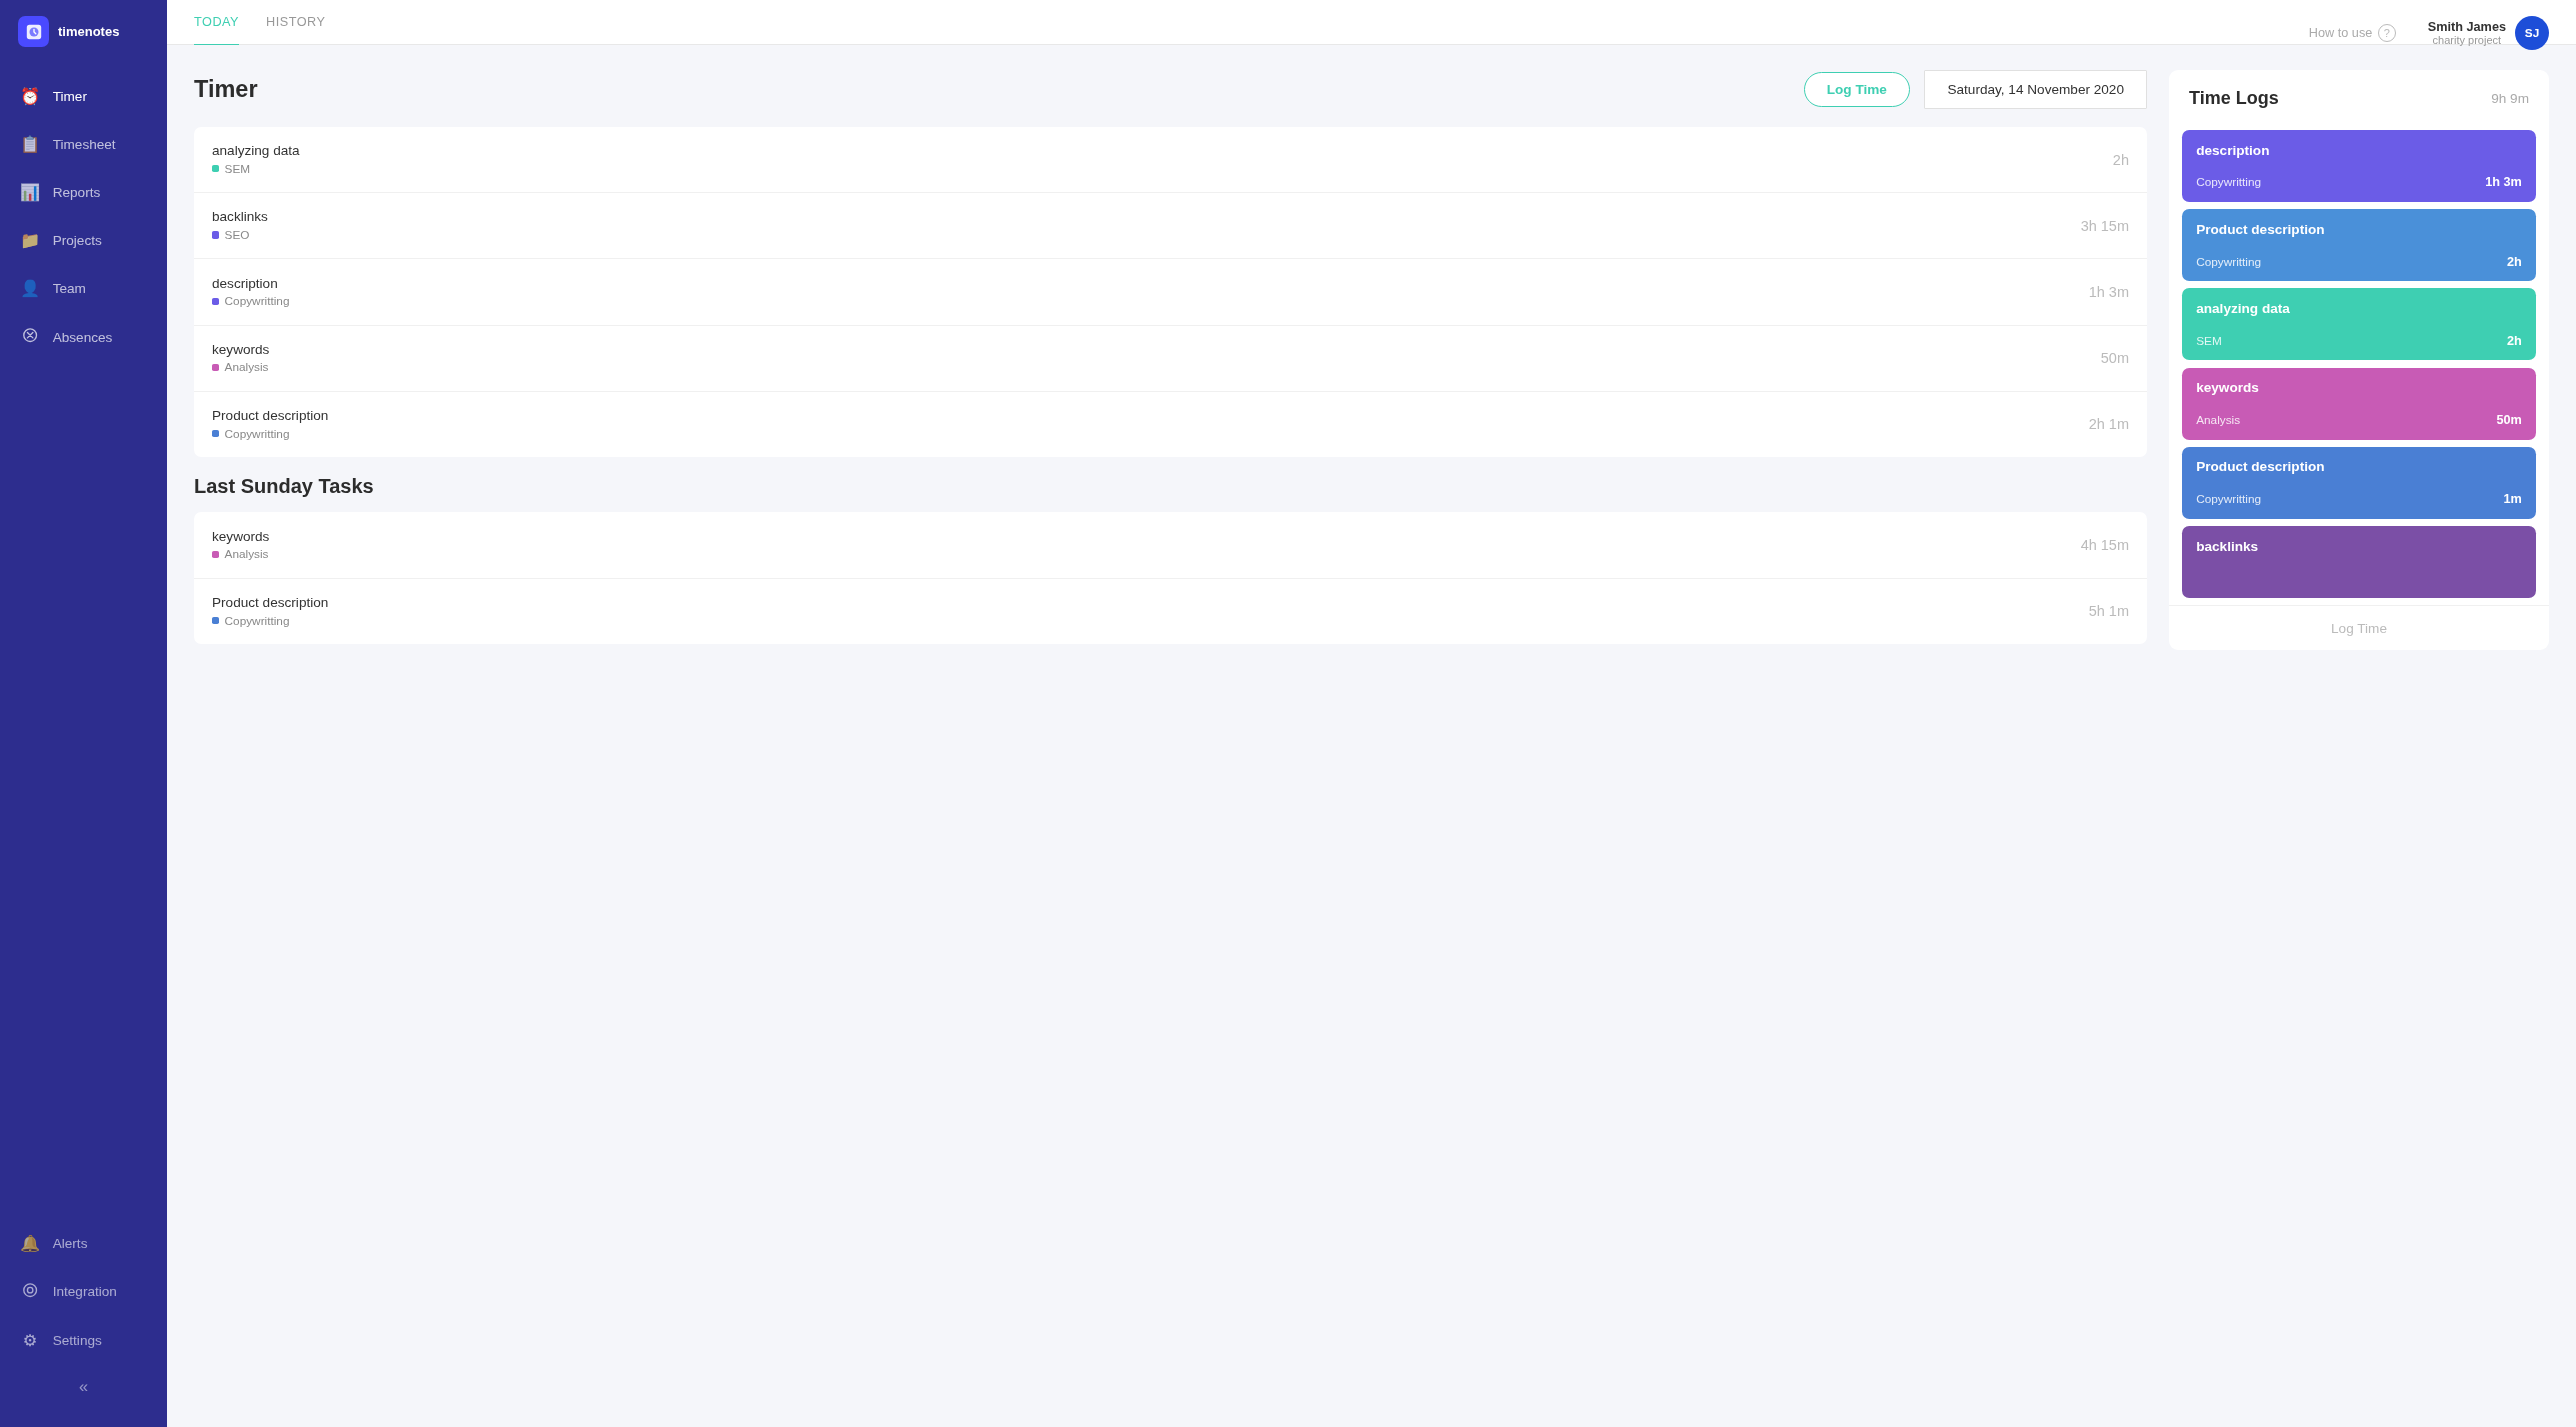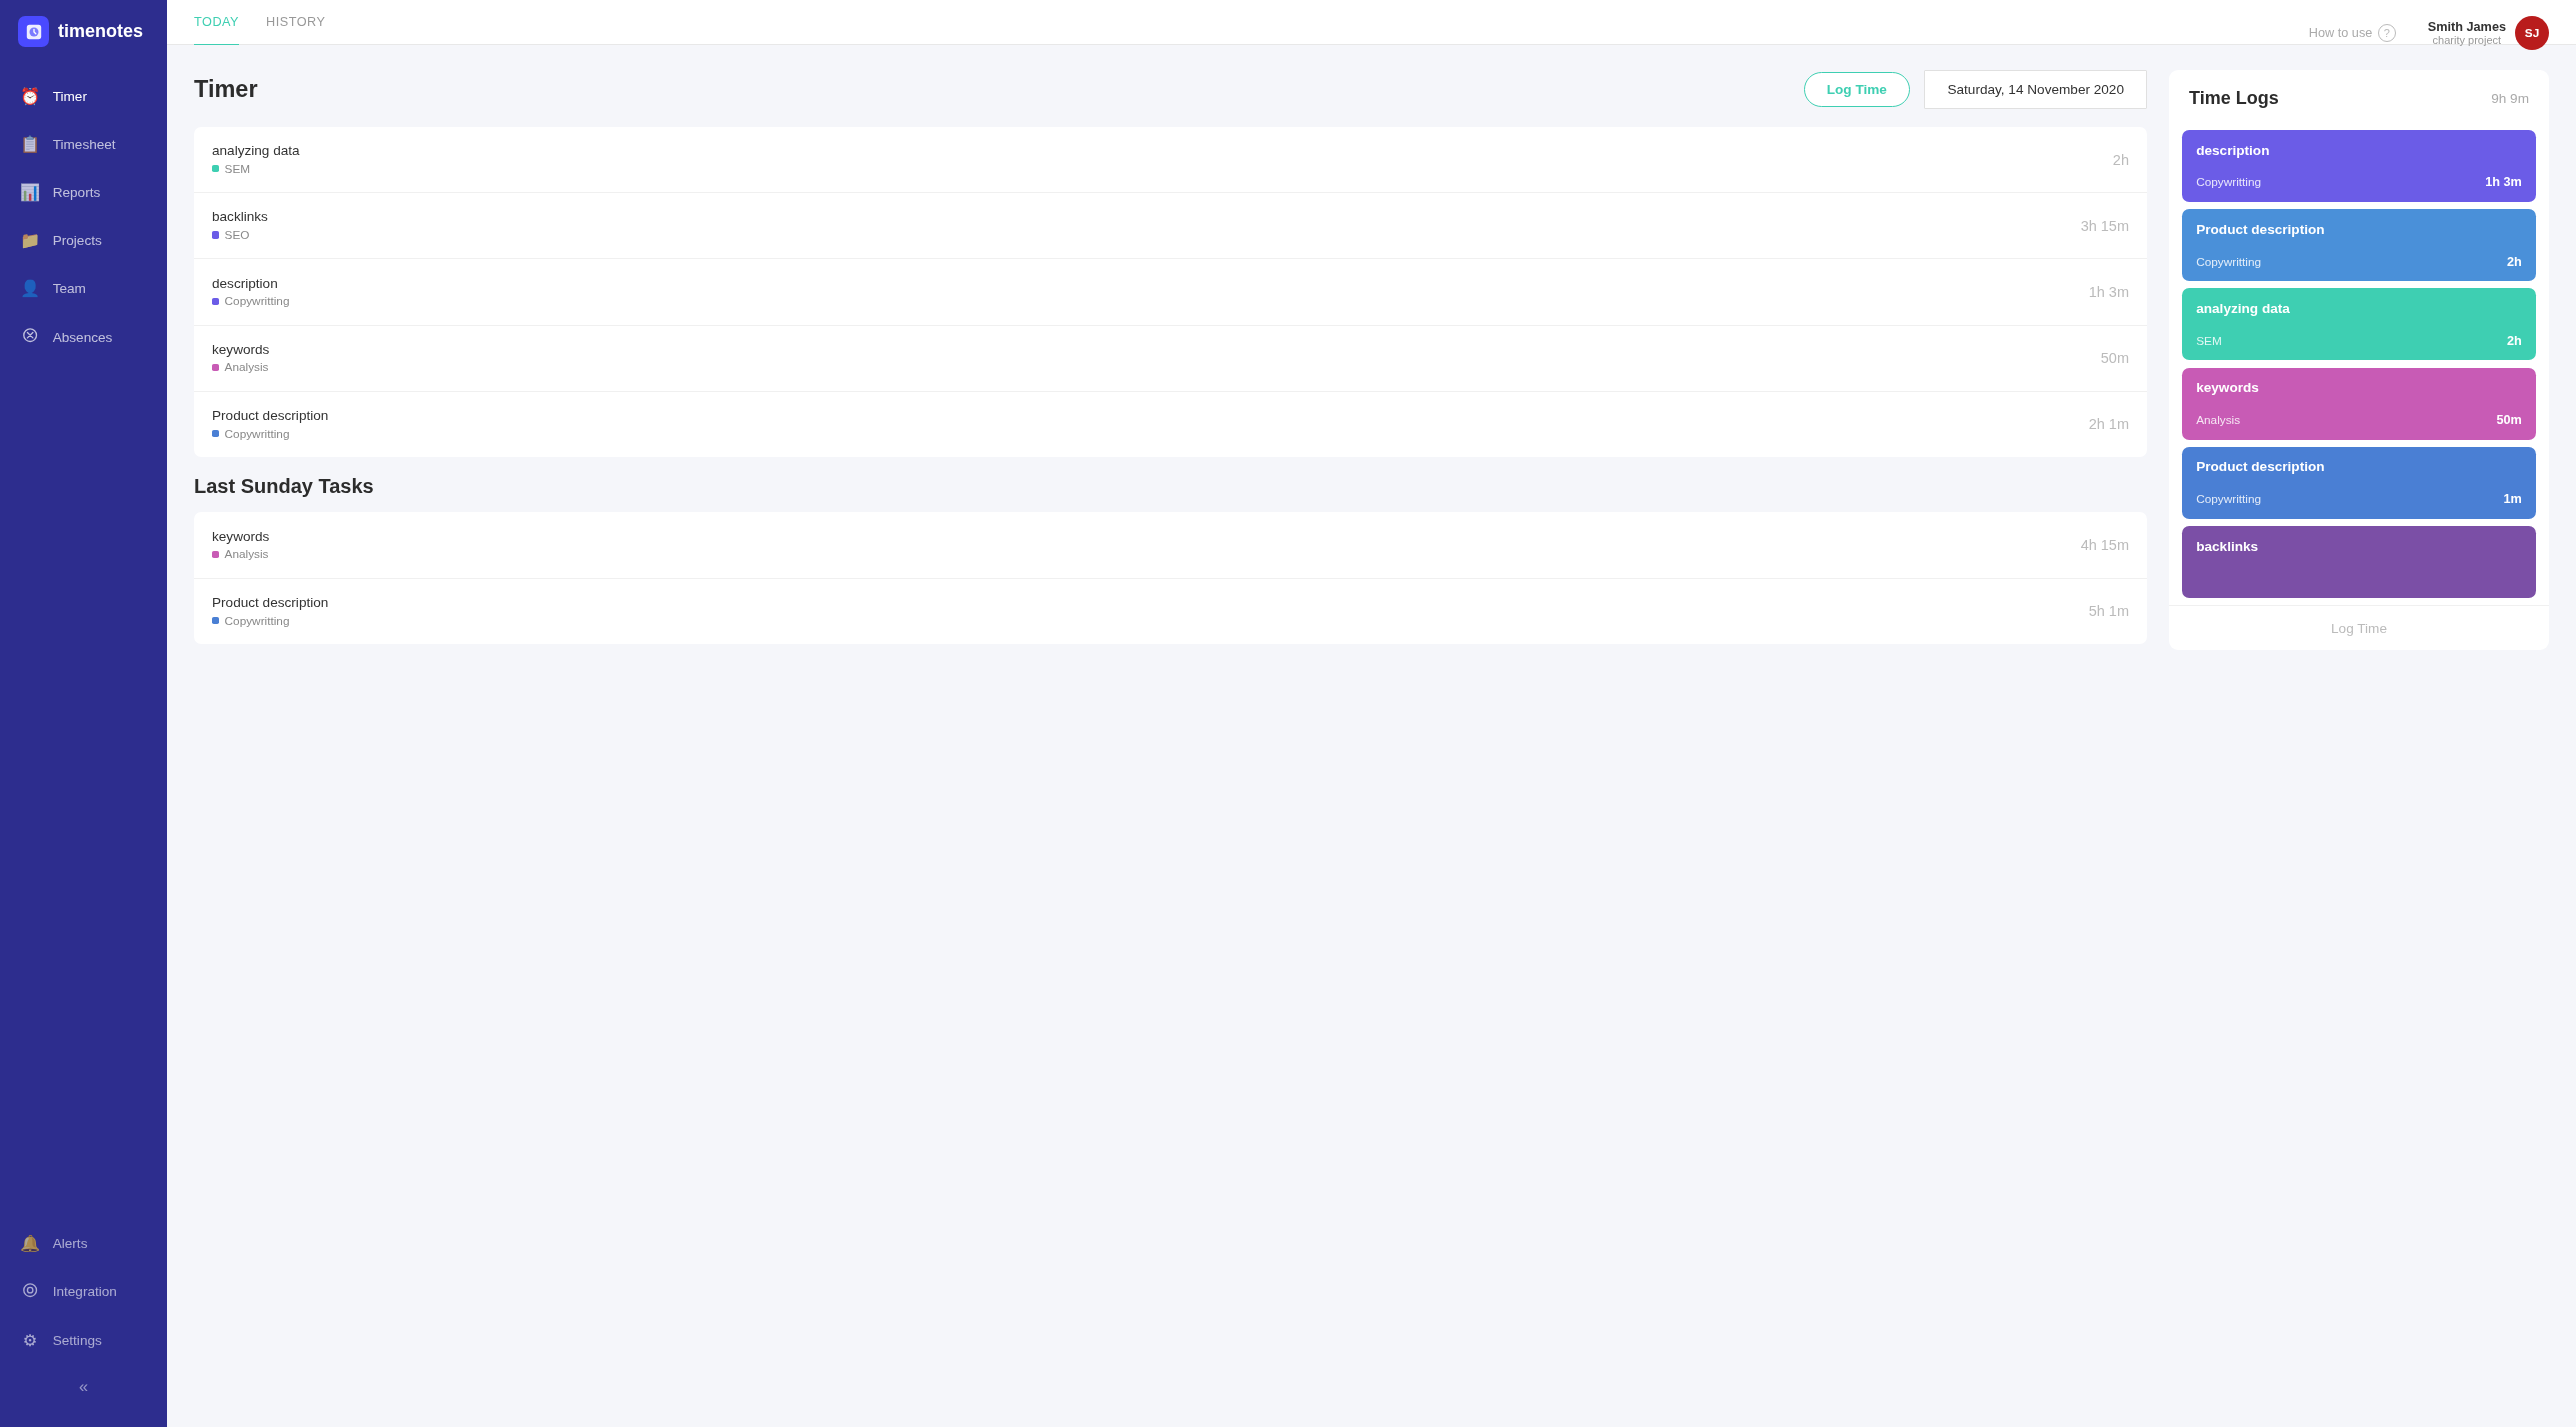--- a/index.html
+++ b/index.html
@@ -23,21 +23,21 @@
     }
     .logo-icon {
       width: 31px; height: 31px;
       background: #4a4aff;
       border-radius: 7.2px;
       display: flex; align-items: center; justify-content: center;
       color: white; font-size: 16.3px;
     }
     .logo-text {
       color: white;
-      font-size: 18px;
+      font-size: 13px;
       font-weight: 600;
     }
     .sidebar-nav {
       flex: 1;
       padding: 9px 0;
     }
     .sidebar-item {
       display: flex;
       align-items: center;
       gap: 12.7px;
@@ -124,21 +124,21 @@
     .user-info {
       display: flex;
       align-items: center;
       gap: 9px;
     }
     .user-text { text-align: center; }
     .user-name { font-size: 12.7px; font-weight: 600; color: #333; }
     .user-project { font-size: 11px; color: #999; }
     .user-avatar {
       width: 34px; height: 34px;
-      background: #b91c1c;
+      background: #1d4ed8;
       border-radius: 50%;
       display: flex; align-items: center; justify-content: center;
       color: white; font-size: 11.8px; font-weight: 600;
     }
 
     
     .content {
       flex: 1;
       display: flex;
       overflow: hidden;

